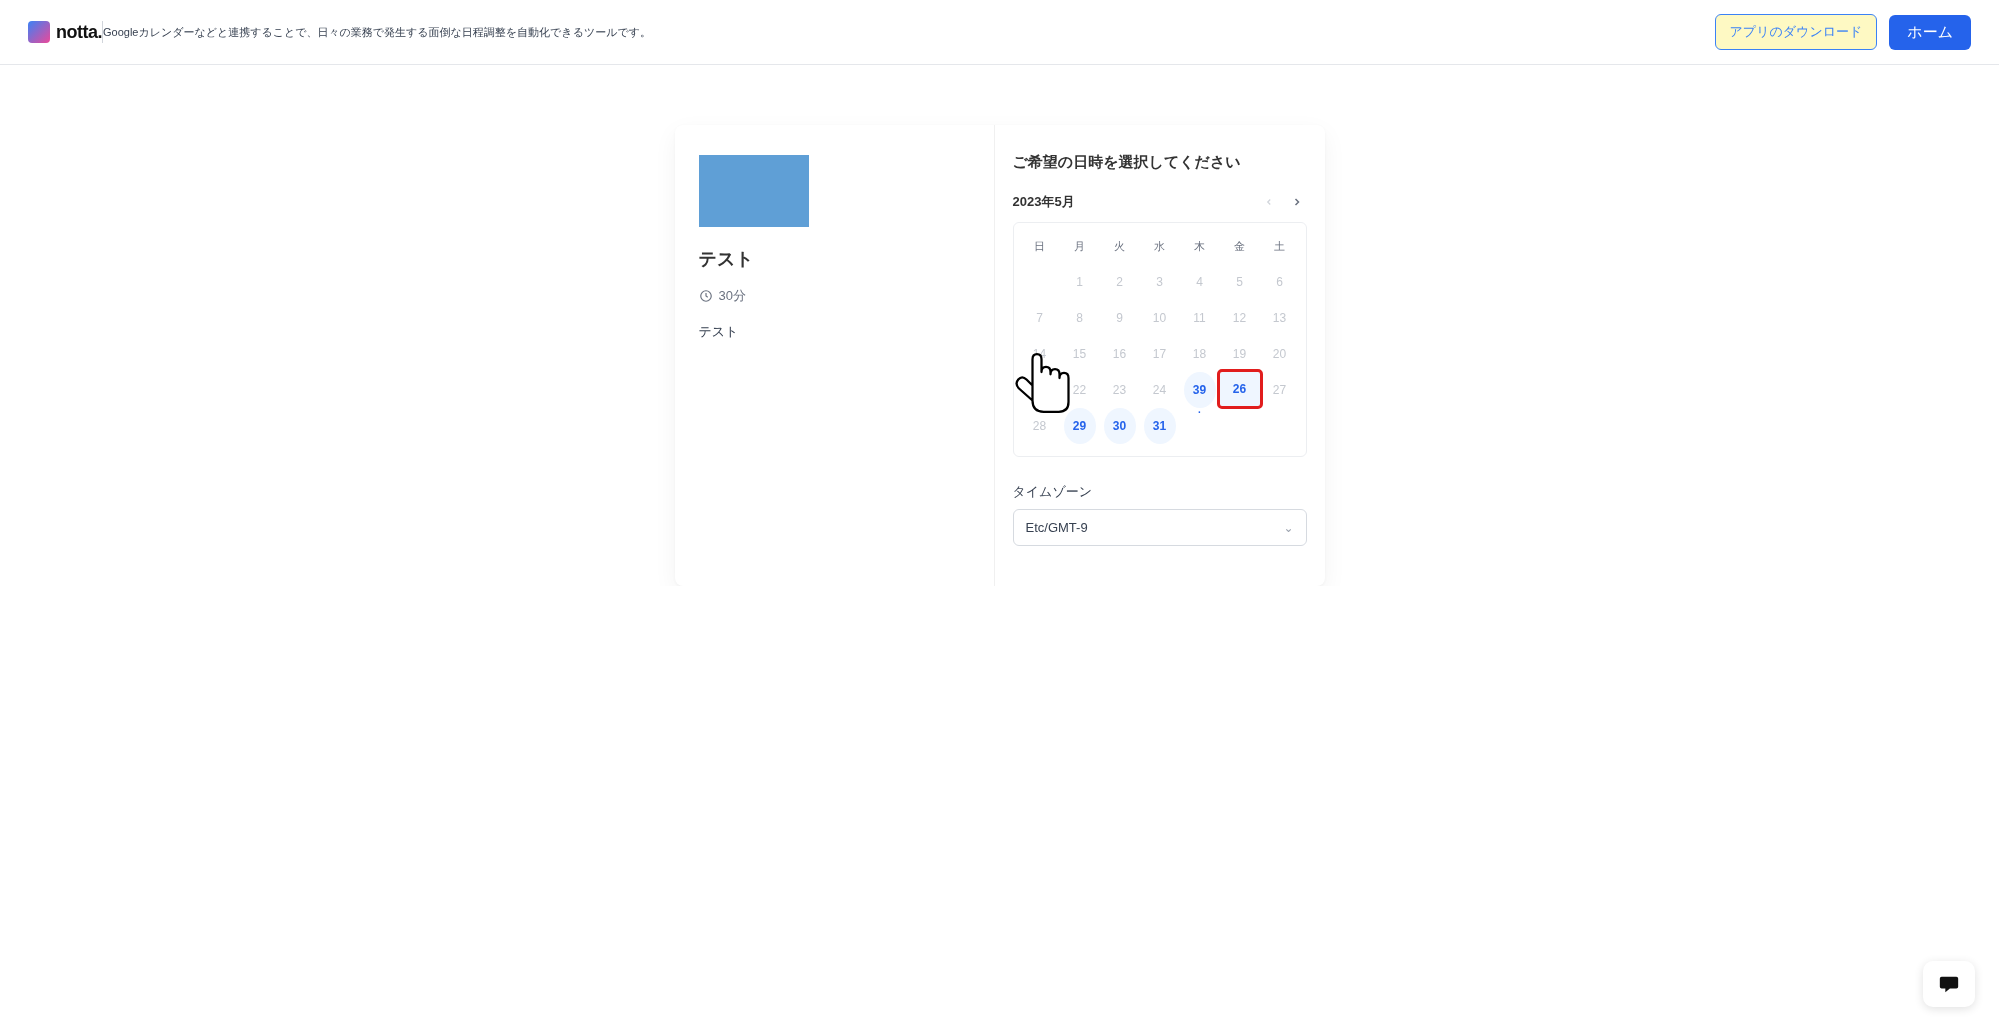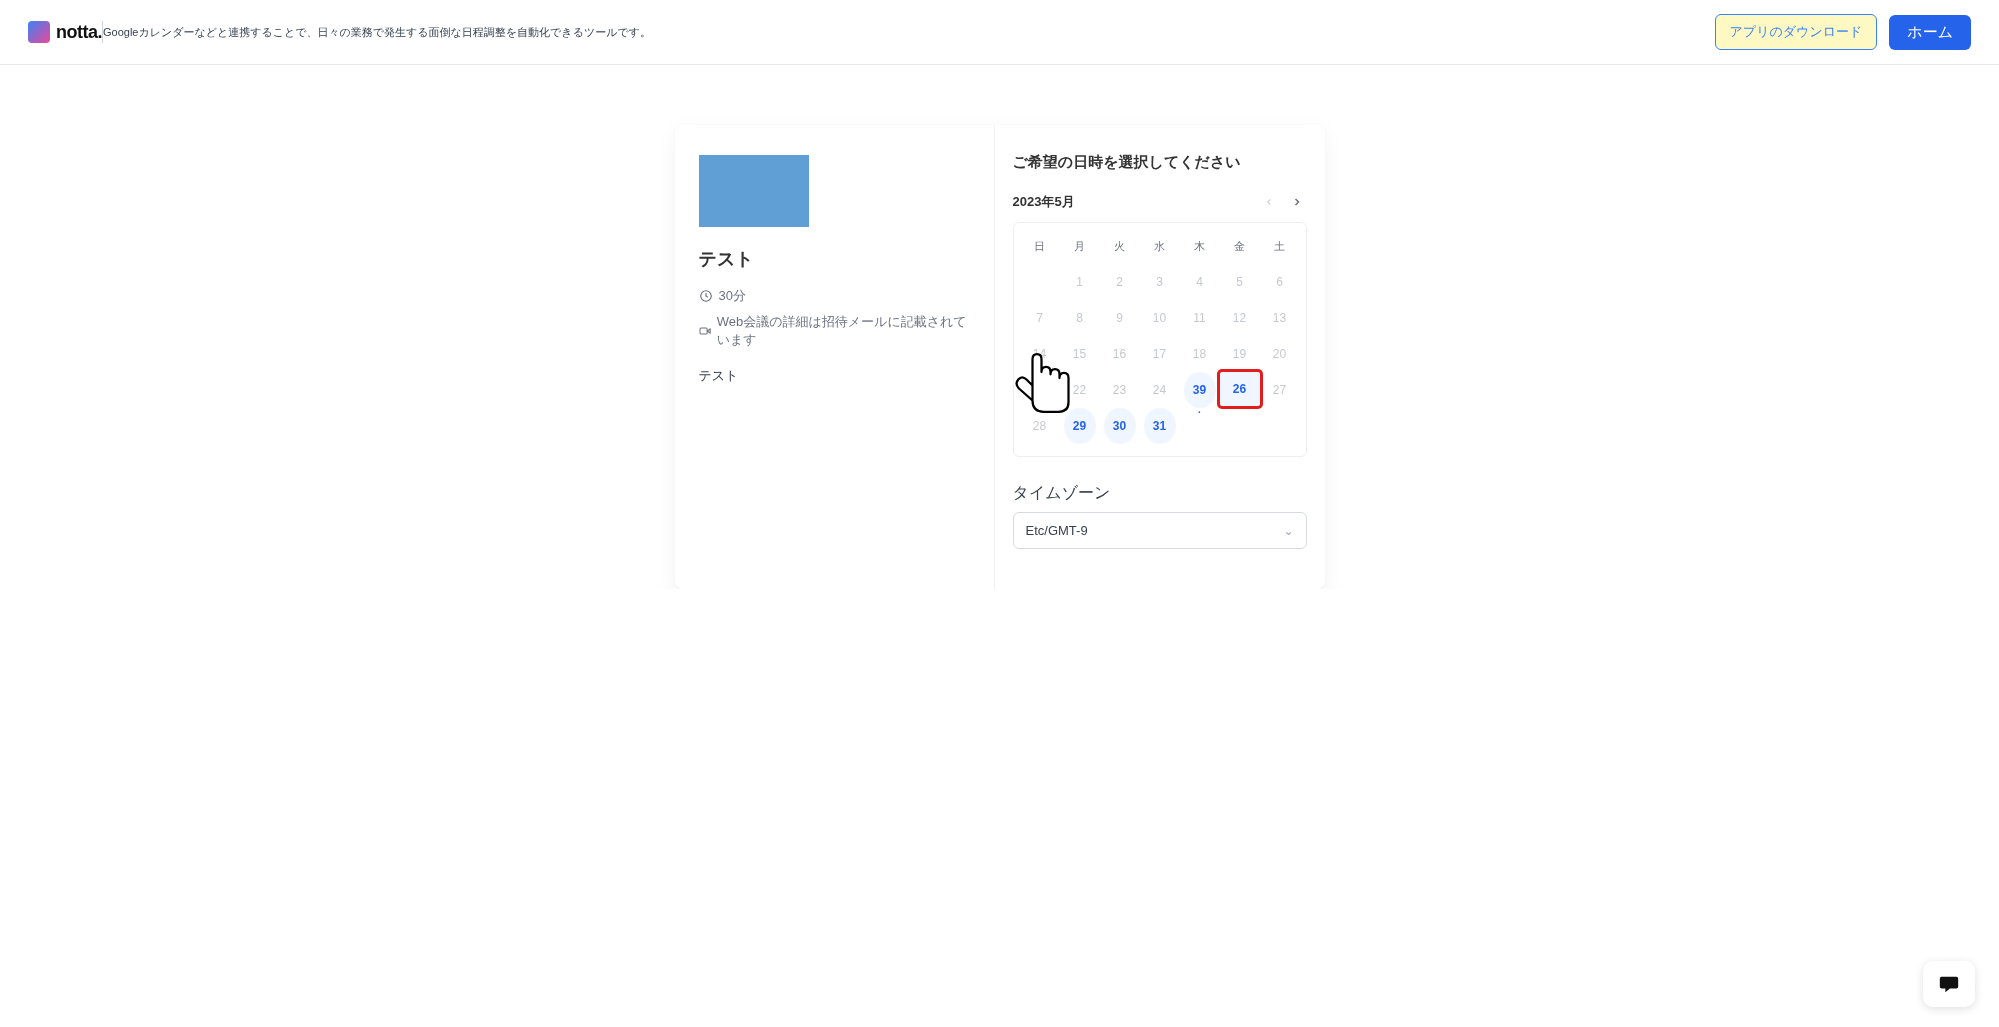--- a/index.html
+++ b/index.html
@@ -33,21 +33,21 @@
 
 .cal-box { border: 1px solid #eceef1; border-radius: 6px; padding: 10px 6px 12px; }
 .cal-grid { display: grid; grid-template-columns: repeat(7, 1fr); }
 .dow { text-align: center; font-size: 11px; color: #6b7280; padding: 6px 0 10px; }
 .day { position: relative; text-align: center; font-size: 12px; height: 36px; display: flex; align-items: center; justify-content: center; color: #c4c8cf; border-radius: 50%; margin: 0 auto; width: 32px;}
 .day.available { color: #2563eb; font-weight: 700; background: #eff6ff; cursor: pointer; }
 .day.today { color: #2563eb; font-weight: 700; cursor: pointer; }
 .day.today::after { content:"."; position:absolute; bottom:-2px; left:50%; transform:translateX(-50%); color:#2563eb; font-size:10px; line-height:0;}
 .day.highlight-box { outline: 3px solid #e11d1d; outline-offset: 0; border-radius: 2px; width:40px; height:34px;}
 
-.tz-label { font-size: 16px; color: #374151; margin: 26px 0 8px; }
+.tz-label { font-size: 13px; color: #374151; margin: 26px 0 8px; }
 .tz-select { width: 100%; border: 1px solid #d6dae0; border-radius: 6px; padding: 10px 12px; font-size: 13px; color: #374151; display:flex; justify-content:space-between; align-items:center; cursor:pointer;margin-top:8px;}
 .chev { color:#9ca3af; font-size:12px;}
 
 .cursor-hand { position: absolute; top: 348px; left: 1010px; pointer-events: none; z-index: 100;}
 .chat-bubble { position: fixed; bottom: 20px; right: 24px; width: 52px; height: 46px; background:#fff; border-radius: 10px; box-shadow: 0 2px 10px rgba(0,0,0,0.12); display:flex; align-items:center; justify-content:center; cursor:pointer;}
 </style>
 </head>
 <body>
 
 <div class="header">
@@ -69,27 +69,20 @@
   <div class="card">
     <div class="panel-left">
       <div class="thumb"></div>
       <div class="event-title">テスト</div>
       <div class="meta-row">
         <svg width="14" height="14" viewBox="0 0 24 24" fill="none" stroke="#6b7280" stroke-width="2">
             <circle cx="12" cy="12" r="9"></circle>
             <path d="M12 7v5l3 2"></path>
           </svg>
         <span>30分</span>
-      </div>
-      <div class="meta-row">
-        <svg width="14" height="14" viewBox="0 0 24 24" fill="none" stroke="#6b7280" stroke-width="2">
-            <rect x="2" y="6" width="14" height="12" rx="2"></rect>
-            <path d="m22 8-6 4 6 4V8Z"></path>
-          </svg>
-        <span>Web会議の詳細は招待メールに記載されています</span>
       </div>
       <div class="event-desc">テスト</div>
     </div>
 
     <div class="panel-right">
       <div class="select-heading">ご希望の日時を選択してください</div>
       <div class="cal-header">
         <div class="cal-month">2023年5月</div>
         <div class="cal-nav">
           <div class="nav-btn disabled">

